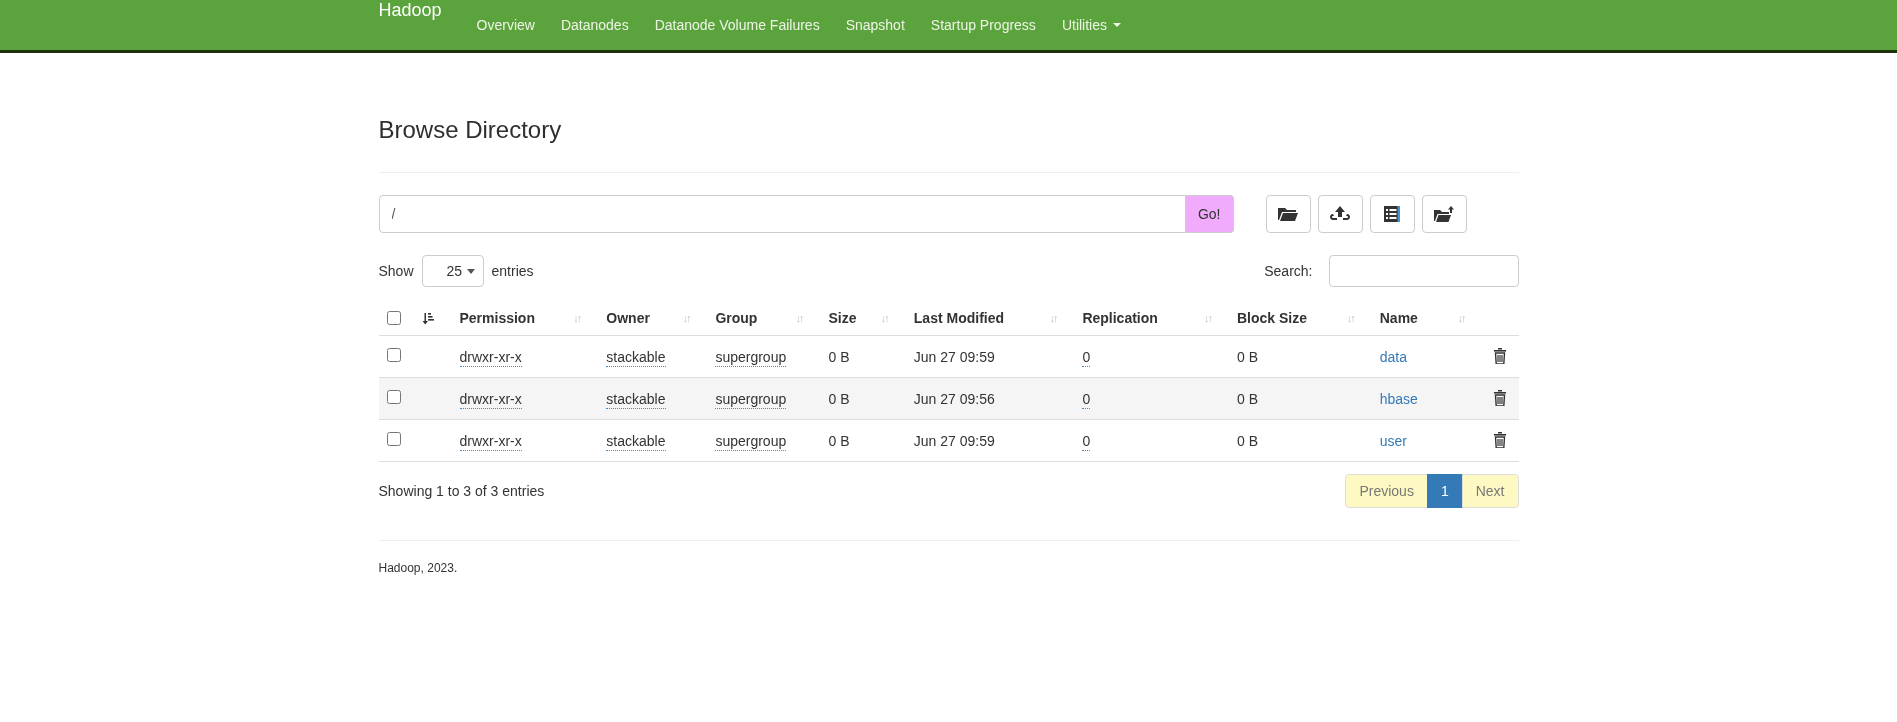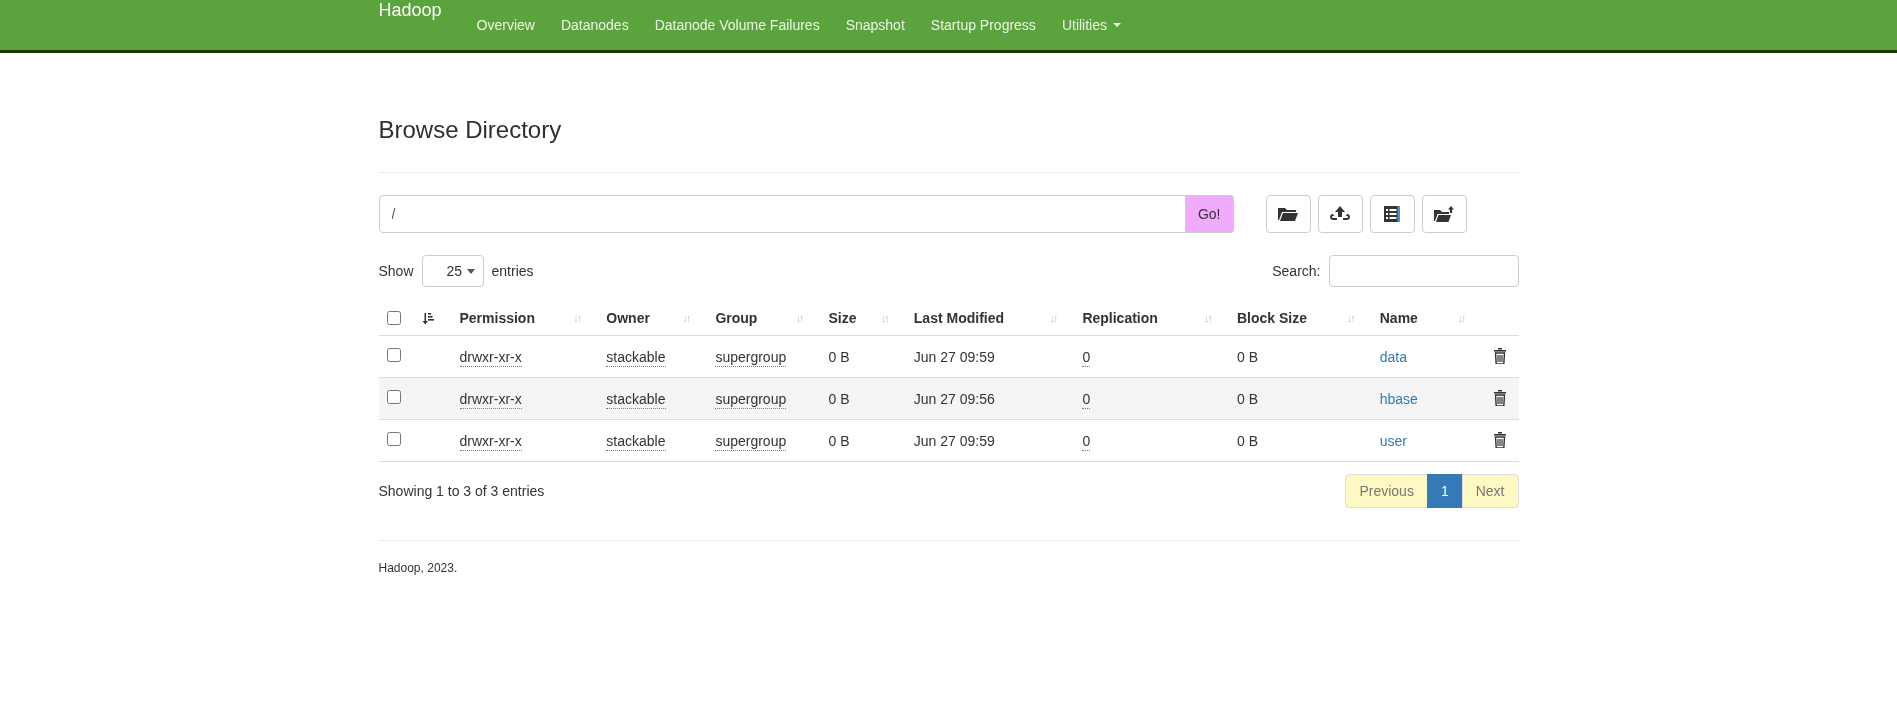--- a/index.html
+++ b/index.html
@@ -126,21 +126,21 @@
     color: #333;
   }
   .fake-select .sel-caret {
     position: absolute;
     right: 8px; top: 13px;
     width: 0; height: 0;
     border-left: 4px solid transparent;
     border-right: 4px solid transparent;
     border-top: 5px solid #555;
   }
-  .search-control { display: flex; align-items: center; gap: 8px; }
+  .search-control { display: flex; align-items: center; gap: 16px; }
   .search-input {
     width: 190px;
     height: 32px;
     border: 1px solid #ccc;
     border-radius: 4px;
     padding: 4px 8px;
     font-family: inherit;
     font-size: 14px;
     outline: none;
   }

